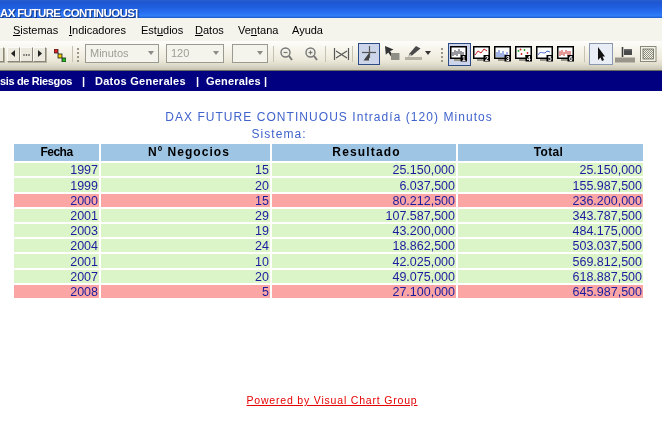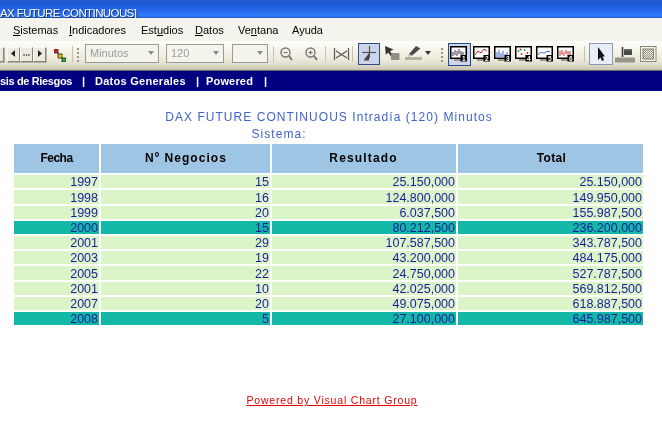--- a/index.html
+++ b/index.html
@@ -3,21 +3,21 @@
 <meta charset="utf-8">
 <style>
   html,body{margin:0;padding:0;}
   body{width:662px;height:423px;position:relative;overflow:hidden;background:#fff;
        font-family:"Liberation Sans",sans-serif;}
   .abs{position:absolute;}
 
   
   .titlebar{left:0;top:0;width:662px;height:18px;
     background:linear-gradient(180deg,#2a5fd0 0%,#1e56d2 12%,#2061e2 45%,#2a71f2 72%,#307ef8 88%,#2668e2 96%,#1d4fb4 100%);}
-  .titletext{left:0;top:6px;color:#fff;font-weight:normal;font-size:11.5px;line-height:15px;
+  .titletext{left:0;top:6px;color:#fff;font-weight:bold;font-size:11.5px;line-height:15px;
     letter-spacing:-0.6px;text-shadow:1px 1px 1px rgba(10,30,90,.85);white-space:pre;}
 
   
   .menubar{left:0;top:18px;width:662px;height:23px;background:#f5f4ec;}
   .menubar span{position:absolute;top:6px;font-size:11px;color:#000;white-space:pre;}
   .menubar u{text-decoration:underline;}
 
   
   .toolbar{left:0;top:41px;width:662px;
     height:42px;background:linear-gradient(180deg,#fefdfb 0px,#f6f4ea 9px,#eeebdd 18px,#e2dfcf 23px,#d0cdbc 27px,#c4c1b0 29px,#6b6a5e 29px,#6b6a5e 30px);}
@@ -40,23 +40,23 @@
   .navbar span{position:absolute;top:4px;font-size:11px;font-weight:bold;color:#ffffff;white-space:pre;text-align:center;}
 
   
   .rtitle{top:110px;left:-2px;width:662px;text-align:center;font-size:12px;color:#4063cc;letter-spacing:1.05px;white-space:pre;line-height:14px;}
   .rsub{top:127px;left:-52px;width:662px;text-align:center;font-size:12px;color:#4063cc;letter-spacing:1.05px;line-height:14px;}
 
   table.rep{position:absolute;left:12px;top:142px;border-collapse:separate;border-spacing:2px;
      table-layout:fixed;}
   table.rep td{height:12px;font-size:12.5px;line-height:12px;color:#1c1c9e;
      text-align:right;padding:1.2px 1px 0 0;overflow:hidden;}
-  table.rep td.h{background:#9ec6e4;color:#000;font-weight:bold;font-size:12px;height:13.2px;line-height:13.2px;text-align:center;padding:8px;letter-spacing:0;}
+  table.rep td.h{background:#9ec6e4;color:#000;font-weight:bold;font-size:12px;height:13.2px;line-height:13.2px;text-align:center;padding:2px;letter-spacing:0;}
   tr.g td{background:#dbf5c9;}
-  tr.y td{background:#14b8a6;}
+  tr.y td{background:#fca5a5;}
 
   .plink{top:376px;left:2px;width:660px;text-align:center;margin-top:14px;}
   .plink span{font-size:10.5px;color:#e60000;text-decoration:underline;letter-spacing:0.81px;}
 </style>
 </head>
 <body>
   <div class="abs titlebar">
     <span class="abs titletext">AX FUTURE CONTINUOUS]</span>
   </div>
 
@@ -230,21 +230,21 @@
       <rect x="0.5" y="0.5" width="15.5" height="15" fill="#f4f3ea" stroke="#8a8878"></rect>
       <rect x="3" y="3" width="10.5" height="10" fill="url(#dith)" stroke="#6b695c" stroke-width="0.8"></rect>
     </svg>
   </div>
 
   <div class="abs navbar">
     <span style="left:0px;letter-spacing:-0.36px">sis de Riesgos</span>
     <span style="left:82px">|</span>
     <span style="left:95px;letter-spacing:0.27px">Datos Generales</span>
     <span style="left:196px">|</span>
-    <span style="left:206px;letter-spacing:0.17px">Powered</span>
+    <span style="left:206px;letter-spacing:0.17px">Generales</span>
     <span style="left:264px">|</span>
   </div>
 
   <div class="abs rtitle">DAX FUTURE CONTINUOUS Intradía (120) Minutos</div>
   <div class="abs rsub">Sistema:</div>
 
   <table class="rep">
     <colgroup>
       <col style="width:85px">
       <col style="width:169px">
@@ -258,26 +258,20 @@
         <td class="h" style="letter-spacing:1.15px;padding-left:7px">Resultado</td>
         <td class="h" style="letter-spacing:0.38px;padding-right:6px">Total</td>
       </tr>
     <tr class="g">
         <td>1997</td>
         <td>15</td>
         <td>25.150,000</td>
         <td>25.150,000</td>
       </tr>
     <tr class="g">
-        <td>1998</td>
-        <td>16</td>
-        <td>124.800,000</td>
-        <td>149.950,000</td>
-      </tr>
-    <tr class="g">
         <td>1999</td>
         <td>20</td>
         <td>6.037,500</td>
         <td>155.987,500</td>
       </tr>
     <tr class="y">
         <td>2000</td>
         <td>15</td>
         <td>80.212,500</td>
         <td>236.200,000</td>
@@ -288,24 +282,24 @@
         <td>107.587,500</td>
         <td>343.787,500</td>
       </tr>
     <tr class="g">
         <td>2003</td>
         <td>19</td>
         <td>43.200,000</td>
         <td>484.175,000</td>
       </tr>
     <tr class="g">
-        <td>2005</td>
-        <td>22</td>
-        <td>24.750,000</td>
-        <td>527.787,500</td>
+        <td>2004</td>
+        <td>24</td>
+        <td>18.862,500</td>
+        <td>503.037,500</td>
       </tr>
     <tr class="g">
         <td>2001</td>
         <td>10</td>
         <td>42.025,000</td>
         <td>569.812,500</td>
       </tr>
     <tr class="g">
         <td>2007</td>
         <td>20</td>

